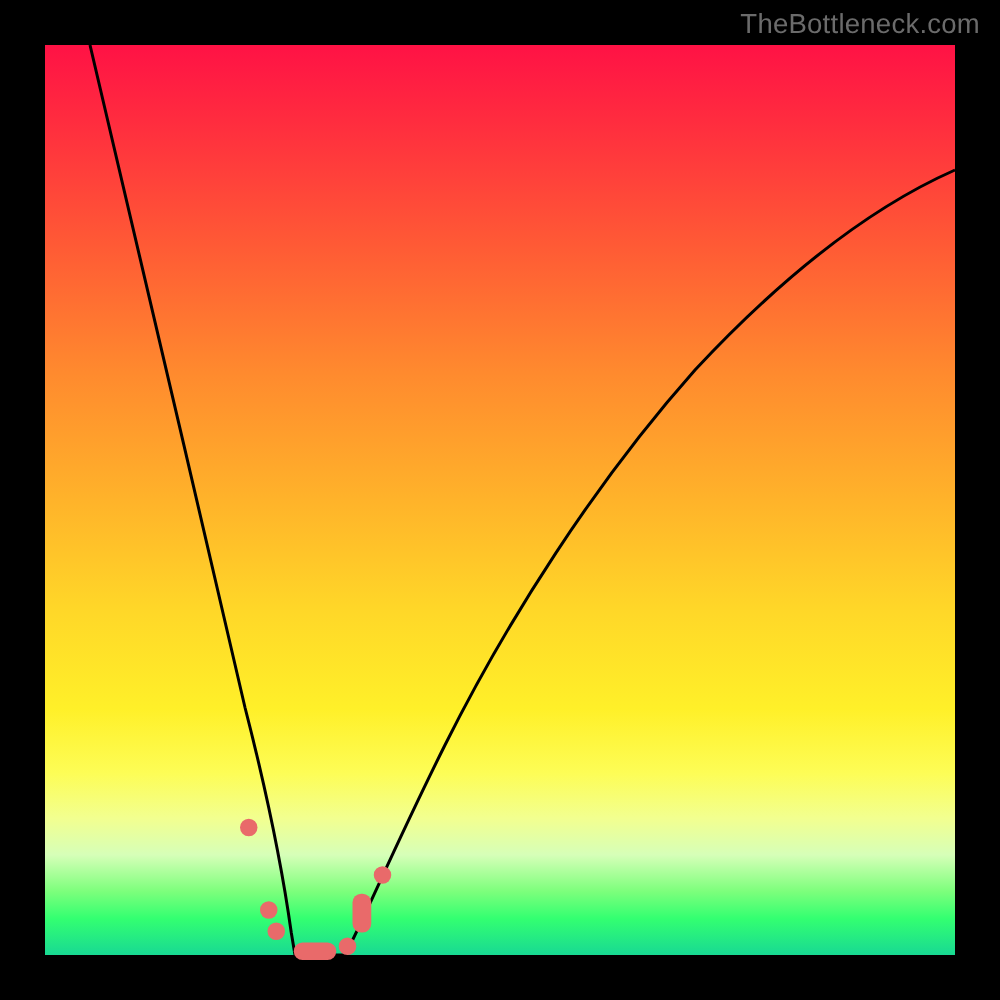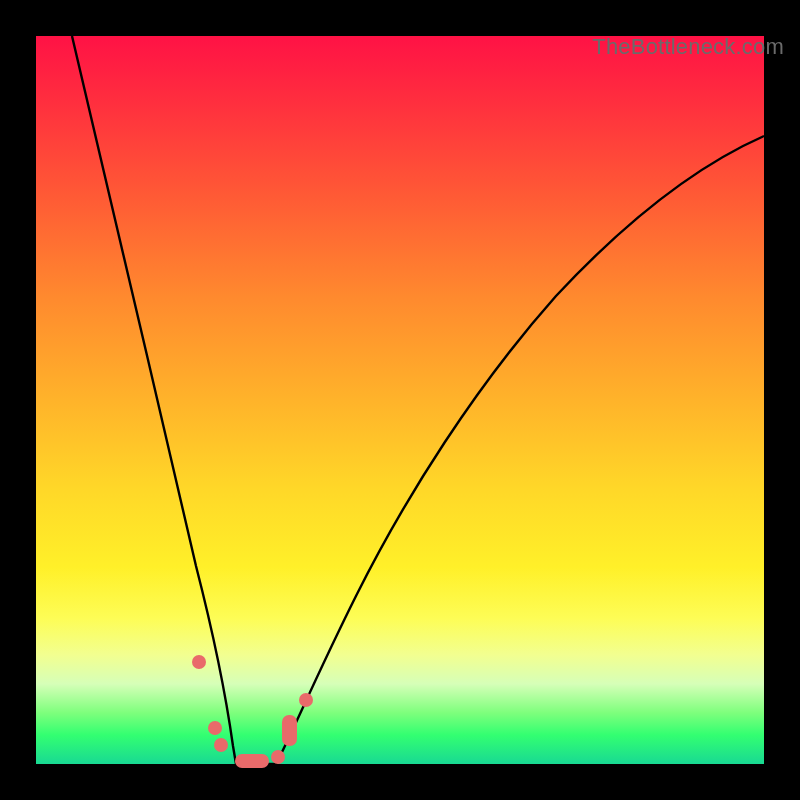--- a/index.html
+++ b/index.html
@@ -40,21 +40,20 @@
     );
   }
   .watermark {
     position: absolute;
     top: 6px;
     right: 16px;
     color: #6b6b6b;
     font-size: 22px;
     letter-spacing: 0.2px;
     user-select: none;
-    margin-top: 28px;
   }
   svg.curve {
     position: absolute;
     left: 36px;
     top: 36px;
     width: 728px;
     height: 728px;
     overflow: visible;
   }
   .curve path {

